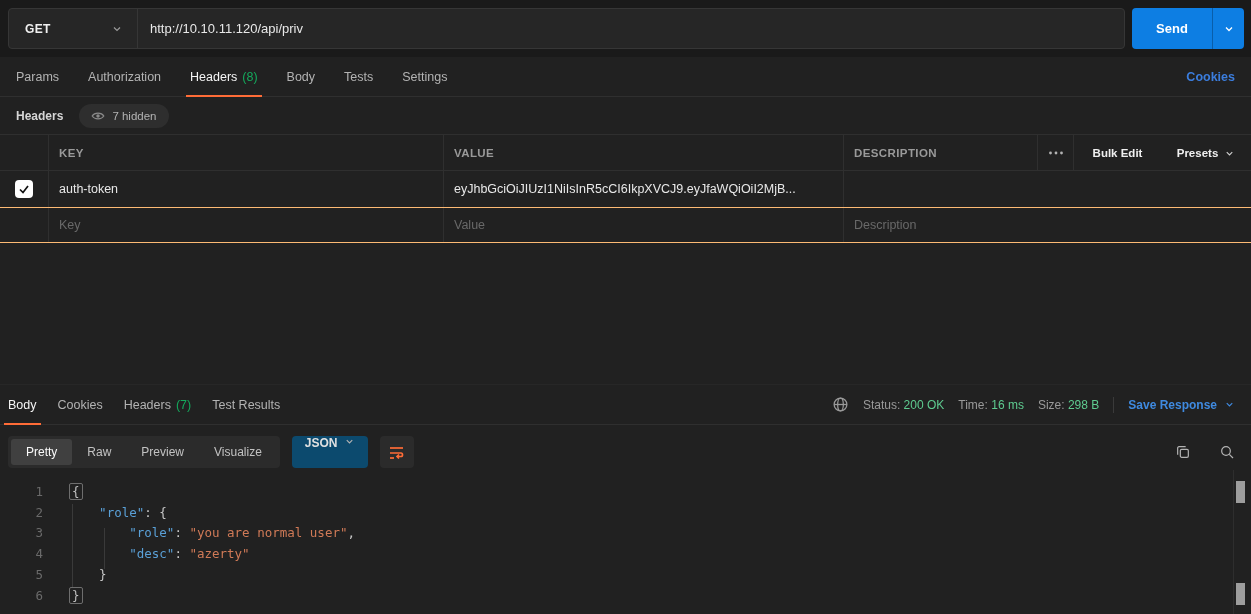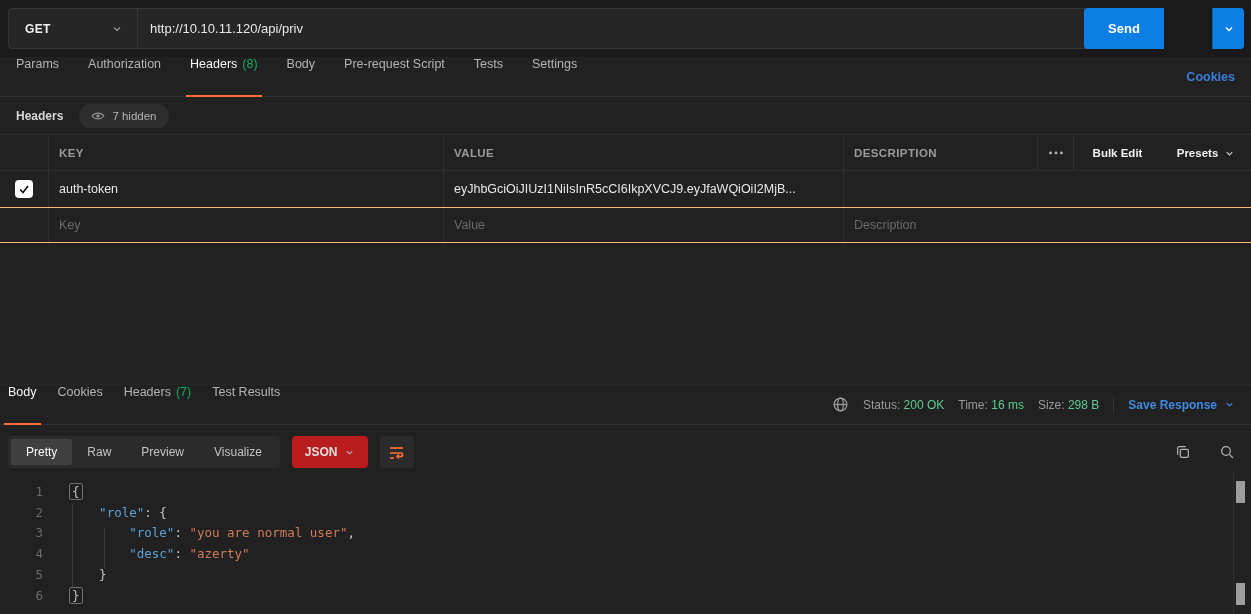--- a/index.html
+++ b/index.html
@@ -10,31 +10,31 @@
   
   .topbar { position:absolute; top:0; left:0; width:1251px; height:57px; background:#1a1a1a; }
   .url-box { position:absolute; top:8px; left:8px; width:1117px; height:41px;
              background:#262626; border:1px solid #363636; border-radius:4px; display:flex; }
   .method { width:129px; display:flex; align-items:center; justify-content:space-between;
             padding:0 14px 0 16px; border-right:1px solid #363636; cursor:pointer; }
   .method-label { color:#f0f0f0; font-size:12px; font-weight:bold; letter-spacing:.3px; }
   .url-input { flex:1; background:transparent; border:none; outline:none; color:#e8e8e8;
                font-size:13px; padding:0 12px; font-family:"Liberation Sans",sans-serif; }
   .send-group { position:absolute; top:8px; right:7px; height:41px; display:flex;
-                border-radius:4px; overflow:hidden;gap:48px; }
+                border-radius:4px; overflow:hidden; }
   .send-btn { width:80px; background:#0d7ee3; color:#fff; font-size:13px; font-weight:bold;
               border:none; cursor:pointer; font-family:"Liberation Sans",sans-serif; }
   .send-caret { width:32px; background:#0d7ee3; border:none; border-left:1px solid rgba(0,0,0,.25);
                 display:flex; align-items:center; justify-content:center; cursor:pointer; }
 
   
   .req-tabs { position:absolute; top:57px; left:0; width:1251px; height:40px;
               border-bottom:1px solid #2f2f2f; display:flex; align-items:center;
               padding-left:16px; gap:29px; }
-  .tab { position:relative; height:40px; display:flex; align-items:flex-start; gap:5px;
+  .tab { position:relative; height:40px; display:flex; align-items:center; gap:5px;
          color:#b3b3b3; font-size:12.5px; cursor:pointer; }
   .tab.active { color:#f5f5f5; }
   .tab.active::after { content:""; position:absolute; left:-4px; right:-4px; bottom:0;
                        height:2px; background:#ff6c37; }
   .count { color:#14a95c; }
   .cookies-link { position:absolute; right:16px; color:#3b7ddd; font-size:12.5px;
                   font-weight:bold; cursor:pointer; }
 
   
   .subheader { position:absolute; top:97px; left:0; width:1251px; height:37px;
@@ -75,22 +75,22 @@
   .meta-pair b { font-weight:normal; color:#5ecb90; }
   .meta-sep { width:1px; height:16px; background:#3a3a3a; }
   .save-response { display:flex; align-items:center; gap:7px; color:#3f8ae0;
                    font-size:12px; font-weight:bold; cursor:pointer; }
 
   .resp-toolbar { margin:8px 16px 0 8px; height:38px; display:flex; align-items:center; }
   .seg-control { display:flex; align-items:flex-end; background:#2b2b2b; border-radius:4px;
                  padding:3px; height:32px; }
   .seg { padding:6px 15px; font-size:12px; color:#c2c2c2; border-radius:3px; cursor:pointer; }
   .seg.active { background:#404040; color:#fafafa; }
-  .json-select { margin-left:12px; height:32px; background:#b91c1c; border-radius:4px;
-                 display:flex; align-items:center; gap:6px; padding:0 13px; cursor:pointer; }
+  .json-select { margin-left:12px; height:32px; background:#0c4a6e; border-radius:4px;
+                 display:flex; gap:6px; padding:0 13px; cursor:pointer; }
   .json-select span { color:#e0e0e0; font-size:12px; font-weight:bold; }
   .wrap-btn { margin-left:12px; width:34px; height:32px; background:#2b2b2b; border-radius:4px;
               display:flex; align-items:center; justify-content:center; cursor:pointer; }
   .resp-icons { margin-left:auto; display:flex; align-items:center; gap:28px; }
   .icon-btn { cursor:pointer; display:flex; align-items:center; justify-content:center; }
 
   
   .code-area { position:relative; margin-top:11px; font-family:"DejaVu Sans Mono","Liberation Mono",monospace;
                font-size:12.5px; }
   .code-line { display:flex; line-height:20.7px; white-space:pre; }
@@ -146,23 +146,20 @@
         <span>Authorization</span>
       </div>
     <div class="tab active">
       <span>Headers</span>
       <span class="count">(8)</span>
     </div>
     <div class="tab">
         <span>Body</span>
       </div>
     <div class="tab">
-        <span>Pre-request Script</span>
-      </div>
-    <div class="tab">
         <span>Tests</span>
       </div>
     <div class="tab">
         <span>Settings</span>
       </div>
     <div class="cookies-link">Cookies</div>
   </div>
 
   <div class="subheader">
     <span class="subheader-title">Headers</span>

